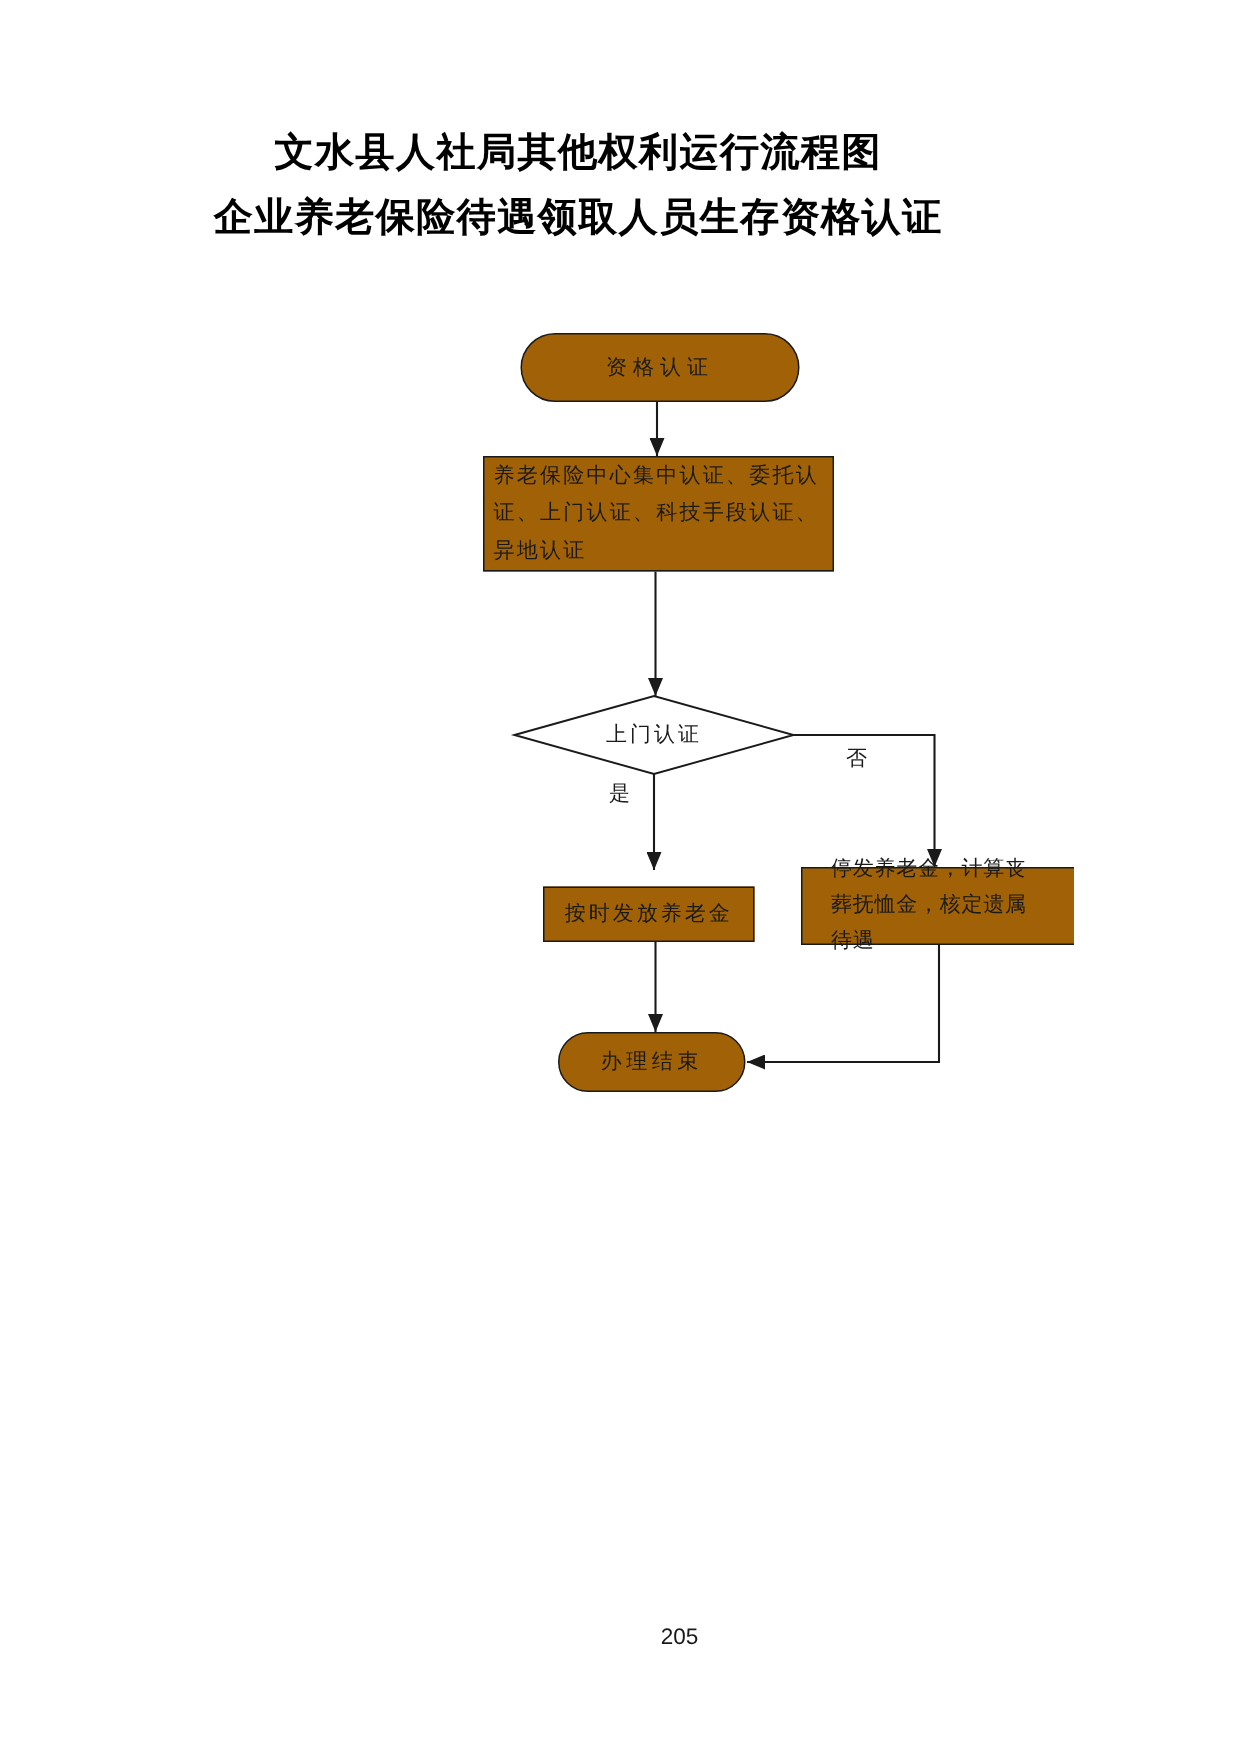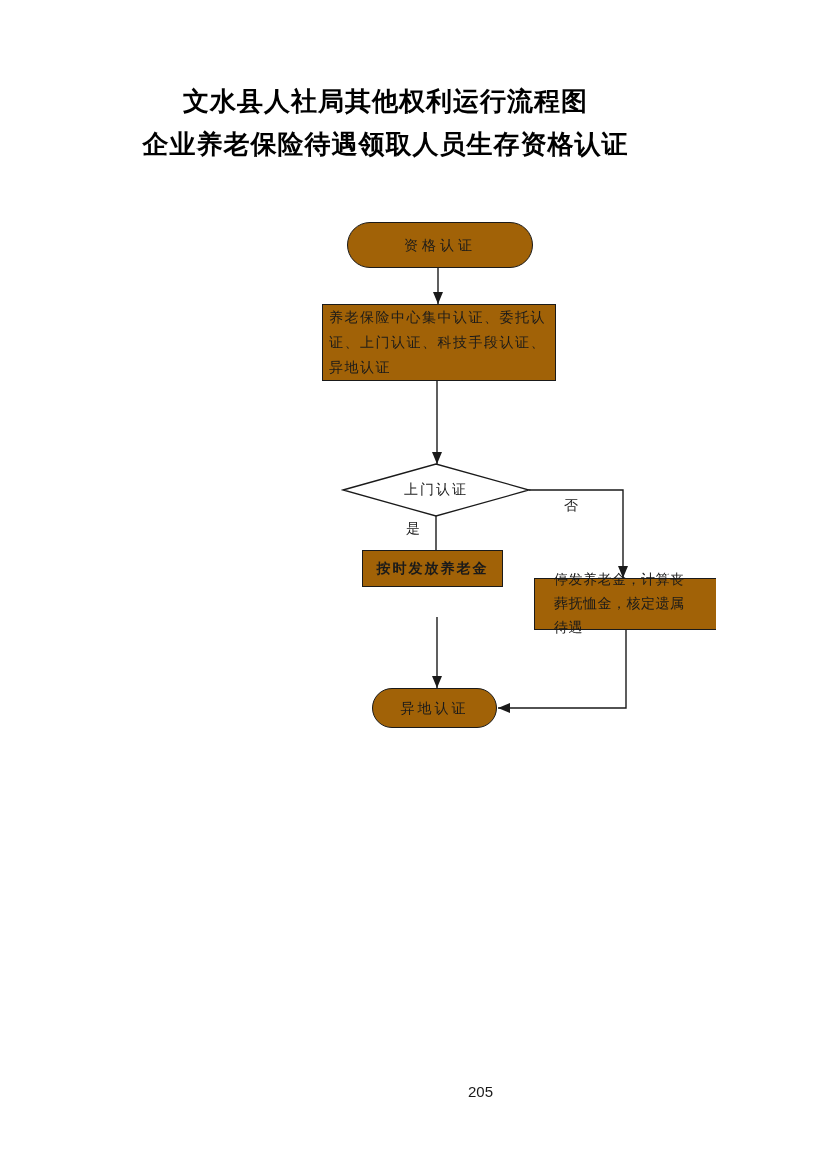--- a/index.html
+++ b/index.html
@@ -59,23 +59,22 @@
     border-radius: 23px;
     letter-spacing: 4px;
   }
   .node-auth {
     left: 322px; top: 304px; width: 234px; height: 77px;
     text-align: left;
     padding: 1px 6px;
     letter-spacing: 1.5px;
   }
   .node-pay {
-    left: 362px; top: 550px; width: 141px; height: 37px;
+    left: 362px; top: 591px; width: 141px; height: 37px;
     letter-spacing: 2px;
-    font-weight: bold;
   }
   .node-stop {
     left: 534px; top: 578px; width: 183px; height: 52px;
     justify-content: flex-start;
     text-align: left;
     padding: 2px 19px;
     line-height: 24px;
     letter-spacing: 0.5px;
   }
   .node-end {
@@ -116,21 +115,21 @@
     line-height: 20px;
   }
   .u-organizer { padding-right: 44px; }
   .gap-mid { display: inline-block; width: 20px; }
   .gap-sm { display: inline-block; width: 7px; }
 
   .page-number {
     position: absolute;
     left: 413px; top: 1083px;
     width: 80px;
-    text-align: right;
+    text-align: center;
     font-family: "Liberation Sans", sans-serif;
     font-size: 15px;
     color: #1a1a1a;
   }
 </style>
 </head>
 <body>
 
 <div class="page">
 
@@ -167,19 +166,19 @@
 
   <div class="node node-pay">
     <span>按时发放养老金</span>
   </div>
 
   <div class="node node-stop">
     <span>停发养老金，计算丧葬抚恤金，核定遗属待遇</span>
   </div>
 
   <div class="node node-end">
-    <span>异地认证</span>
+    <span>办理结束</span>
   </div>
 
 
   <div class="page-number">205</div>
 
 </div>
 
 </body></html>

